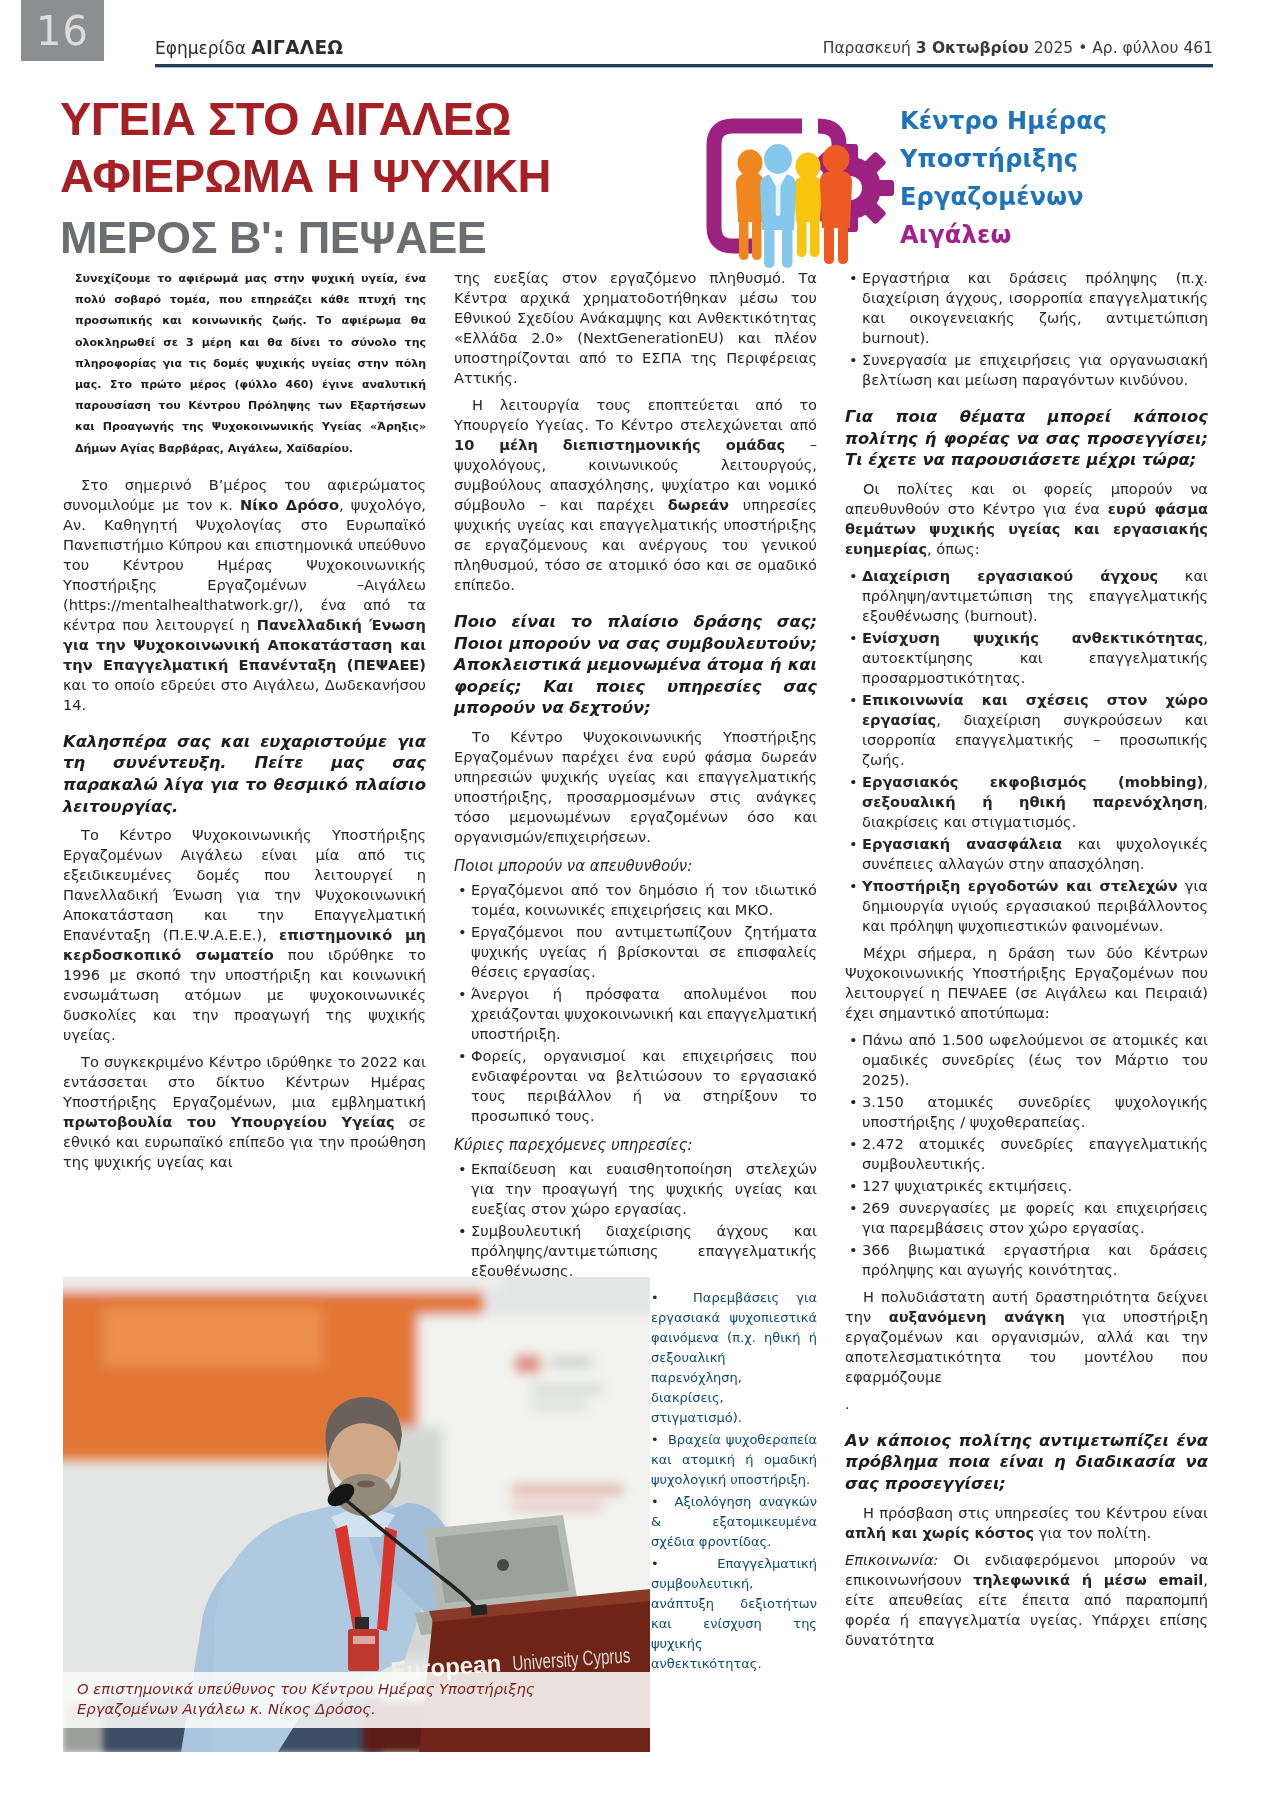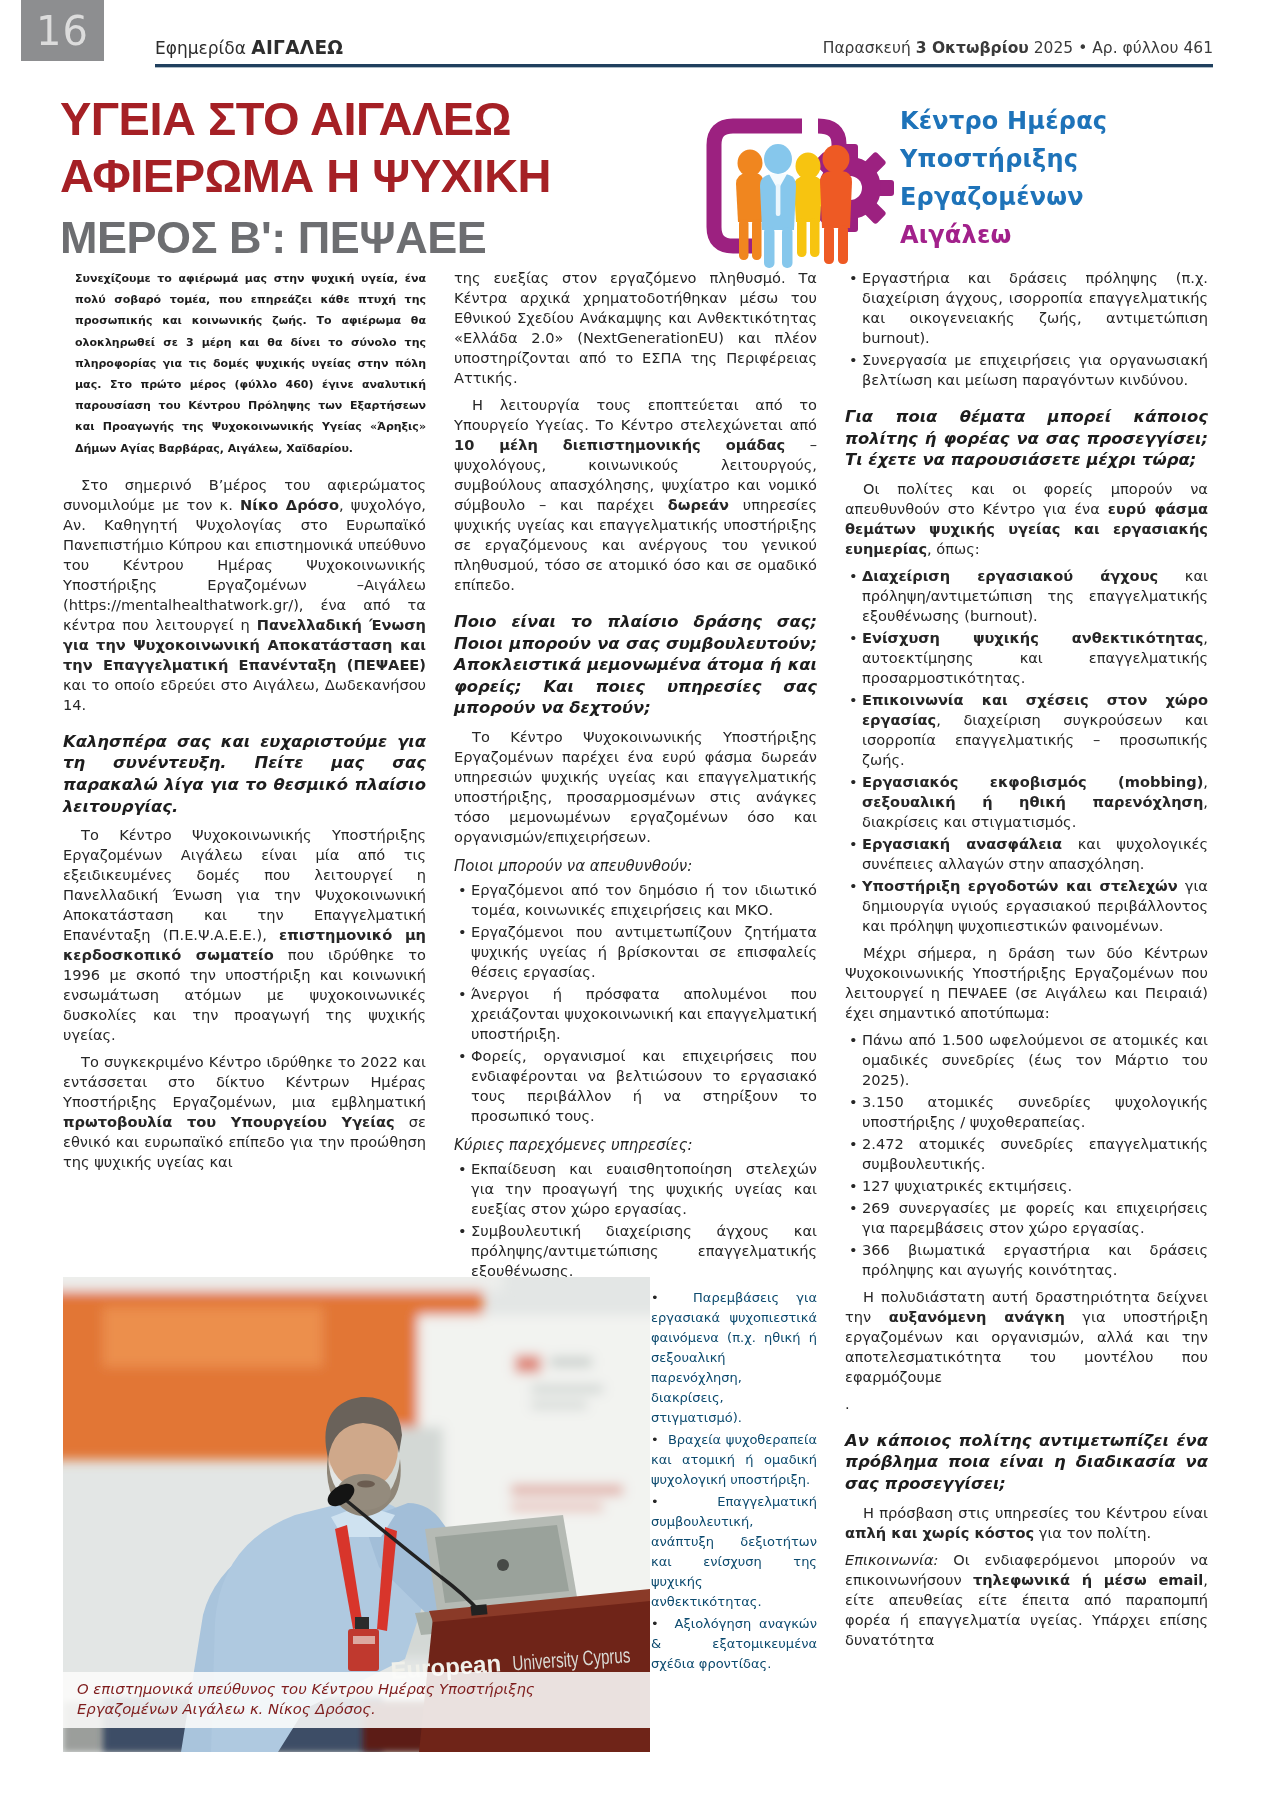--- a/index.html
+++ b/index.html
@@ -157,22 +157,22 @@
     <p class="label">Κύριες παρεχόμενες υπηρεσίες:</p>
     <ul>
       <li>Εκπαίδευση και ευαισθητοποίηση στελεχών για την προαγωγή της ψυχικής υγείας και ευεξίας στον χώρο εργασίας.</li>
       <li>Συμβουλευτική διαχείρισης άγχους και πρόληψης/αντιμετώπισης επαγγελματικής εξουθένωσης.</li>
     </ul>
   </div>
 <div id="col2n">
     <ul class="inline">
       <li>Παρεμβάσεις για εργασιακά ψυχοπιεστικά φαινόμενα (π.χ. ηθική ή σεξουαλική παρενόχληση, διακρίσεις, στιγματισμό).</li>
       <li>Βραχεία ψυχοθεραπεία και ατομική ή ομαδική ψυχολογική υποστήριξη.</li>
+      <li>Αξιολόγηση αναγκών &amp; εξατομικευμένα σχέδια φροντίδας.</li>
       <li>Επαγγελματική συμβουλευτική, ανάπτυξη δεξιοτήτων και ενίσχυση της ψυχικής ανθεκτικότητας.</li>
-      <li>Αξιολόγηση αναγκών &amp; εξατομικευμένα σχέδια φροντίδας.</li>
     </ul>
   </div>
 <div id="col3" class="col">
     <ul>
       <li>Εργαστήρια και δράσεις πρόληψης (π.χ. διαχείριση άγχους, ισορροπία επαγγελματικής και οικογενειακής ζωής, αντιμετώπιση burnout).</li>
       <li>Συνεργασία με επιχειρήσεις για οργανωσιακή βελτίωση και μείωση παραγόντων κινδύνου.</li>
     </ul>
     <h3 class="question">Για ποια θέματα μπορεί κάποιος πολίτης ή φορέας να σας προσεγγίσει; Τι έχετε να παρουσιάσετε μέχρι τώρα;</h3>
     <p class="indent"><span>Οι πολίτες και οι φορείς μπορούν να απευθυνθούν στο Κέντρο για ένα </span><span class="b">ευρύ φάσμα θεμάτων ψυχικής υγείας και εργασιακής ευημερίας</span><span>, όπως:</span></p>
     <ul>

